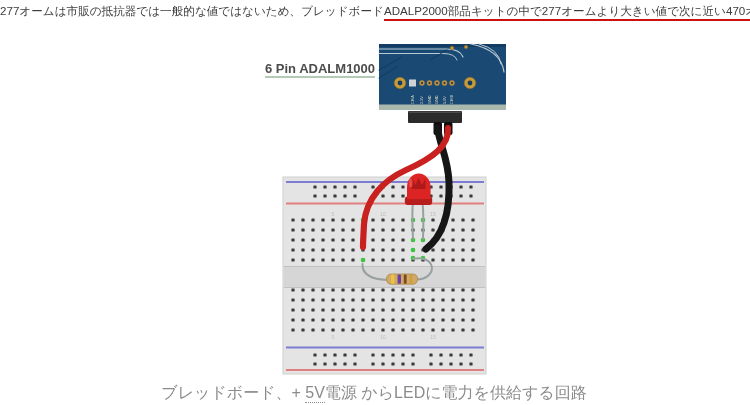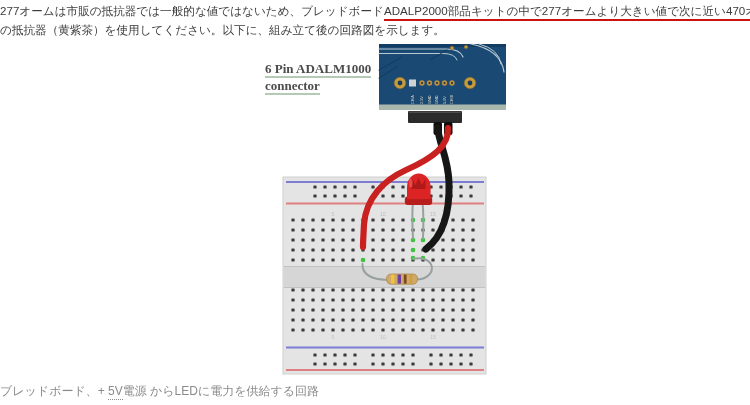--- a/index.html
+++ b/index.html
@@ -3,25 +3,25 @@
 <meta charset="utf-8">
 <style>
   html,body{margin:0;padding:0;background:#ffffff;}
   body{width:750px;height:405px;position:relative;overflow:hidden;
        font-family:"Liberation Sans","DejaVu Sans",sans-serif;}
   .para{position:absolute;top:1px;left:0;width:750px;color:#3c3c3c;
         font-size:11.6px;line-height:19px;}
   .para .pline{white-space:nowrap;}
   .red-u{border-bottom:2px solid var(--paragraph-underline,#cc1111);padding-bottom:2px;}
   .fig-label{position:absolute;left:265px;top:60px;font-size:13px;line-height:17px;
-             font-weight:600;color:#4c4c4c;font-family:Liberation Serif, serif;}
+             font-weight:600;color:#4c4c4c;}
   .lbl-u{border-bottom:2px solid var(--label-underline,#b4cab4);padding-bottom:0px;}
   .fig-svg{position:absolute;left:0;top:38px;width:750px;height:344px;}
-  .caption{position:absolute;top:383px;left:0;width:748px;
-           color:#8b8b8b;font-size:12px;}
+  .caption{position:absolute;top:383px;left:0;width:748px;text-align:center;
+           color:#8b8b8b;font-size:16px;}
   .dot-u{border-bottom:1px dotted #8b8b8b;padding-bottom:1px;}
 
   
   .bb-base{fill:var(--breadboard,#e4e4e4);stroke:#cfcfcf;stroke-width:1;}
   .bb-channel{fill:#d6d6d6;}
   .bb-chan-line{stroke:#c2c2c2;stroke-width:1;}
   .rail-blue{stroke:var(--rail-blue,#7d7dd4);stroke-width:1.8;}
   .rail-red{stroke:var(--rail-red,#e07f7f);stroke-width:1.8;}
   .colnum{fill:#bdbdbd;font-size:5px;text-anchor:middle;}
   .green-hole{fill:var(--highlight-green,#3fc43f);}
@@ -50,26 +50,24 @@
   .band-0{fill:var(--resistor-bands-0,#e8c63f);}
   .band-1{fill:var(--resistor-bands-1,#6b3fa0);}
   .band-2{fill:var(--resistor-bands-2,#7a4a1e);}
   .band-3{fill:var(--resistor-bands-3,#c9a23c);}
 </style>
 </head>
 <body>
 
 <div class="para">
   <div class="pline"><span>277オームは市販の抵抗器では一般的な値ではないため、ブレッドボード</span><span class="red-u">ADALP2000部品キットの中で277オームより大きい値で次に近い470オーム</span></div>
-  <div class="pline"><span>の抵抗器（黄紫茶）を使用してください。以下に、組み立て後の回路図を示します。</span></div>
 </div>
 
 <div class="fig-label">
   <div><span class="lbl-u">6 Pin ADALM1000</span></div>
-  <div><span class="lbl-u">connector</span></div>
 </div>
 
 <svg class="fig-svg" id="fig-svg" viewBox="0 38 750 344">
 
   <g>
     <rect class="bb-base" x="283" y="177" width="203" height="197"></rect>
     <rect class="bb-channel" x="283.8" y="266" width="201.4" height="22"></rect>
     <line class="bb-chan-line" x1="283.8" y1="266.5" x2="485.2" y2="266.5"></line>
     <line class="bb-chan-line" x1="283.8" y1="287.5" x2="485.2" y2="287.5"></line>
     <line class="rail-blue" x1="286" y1="182" x2="484" y2="182"></line>

